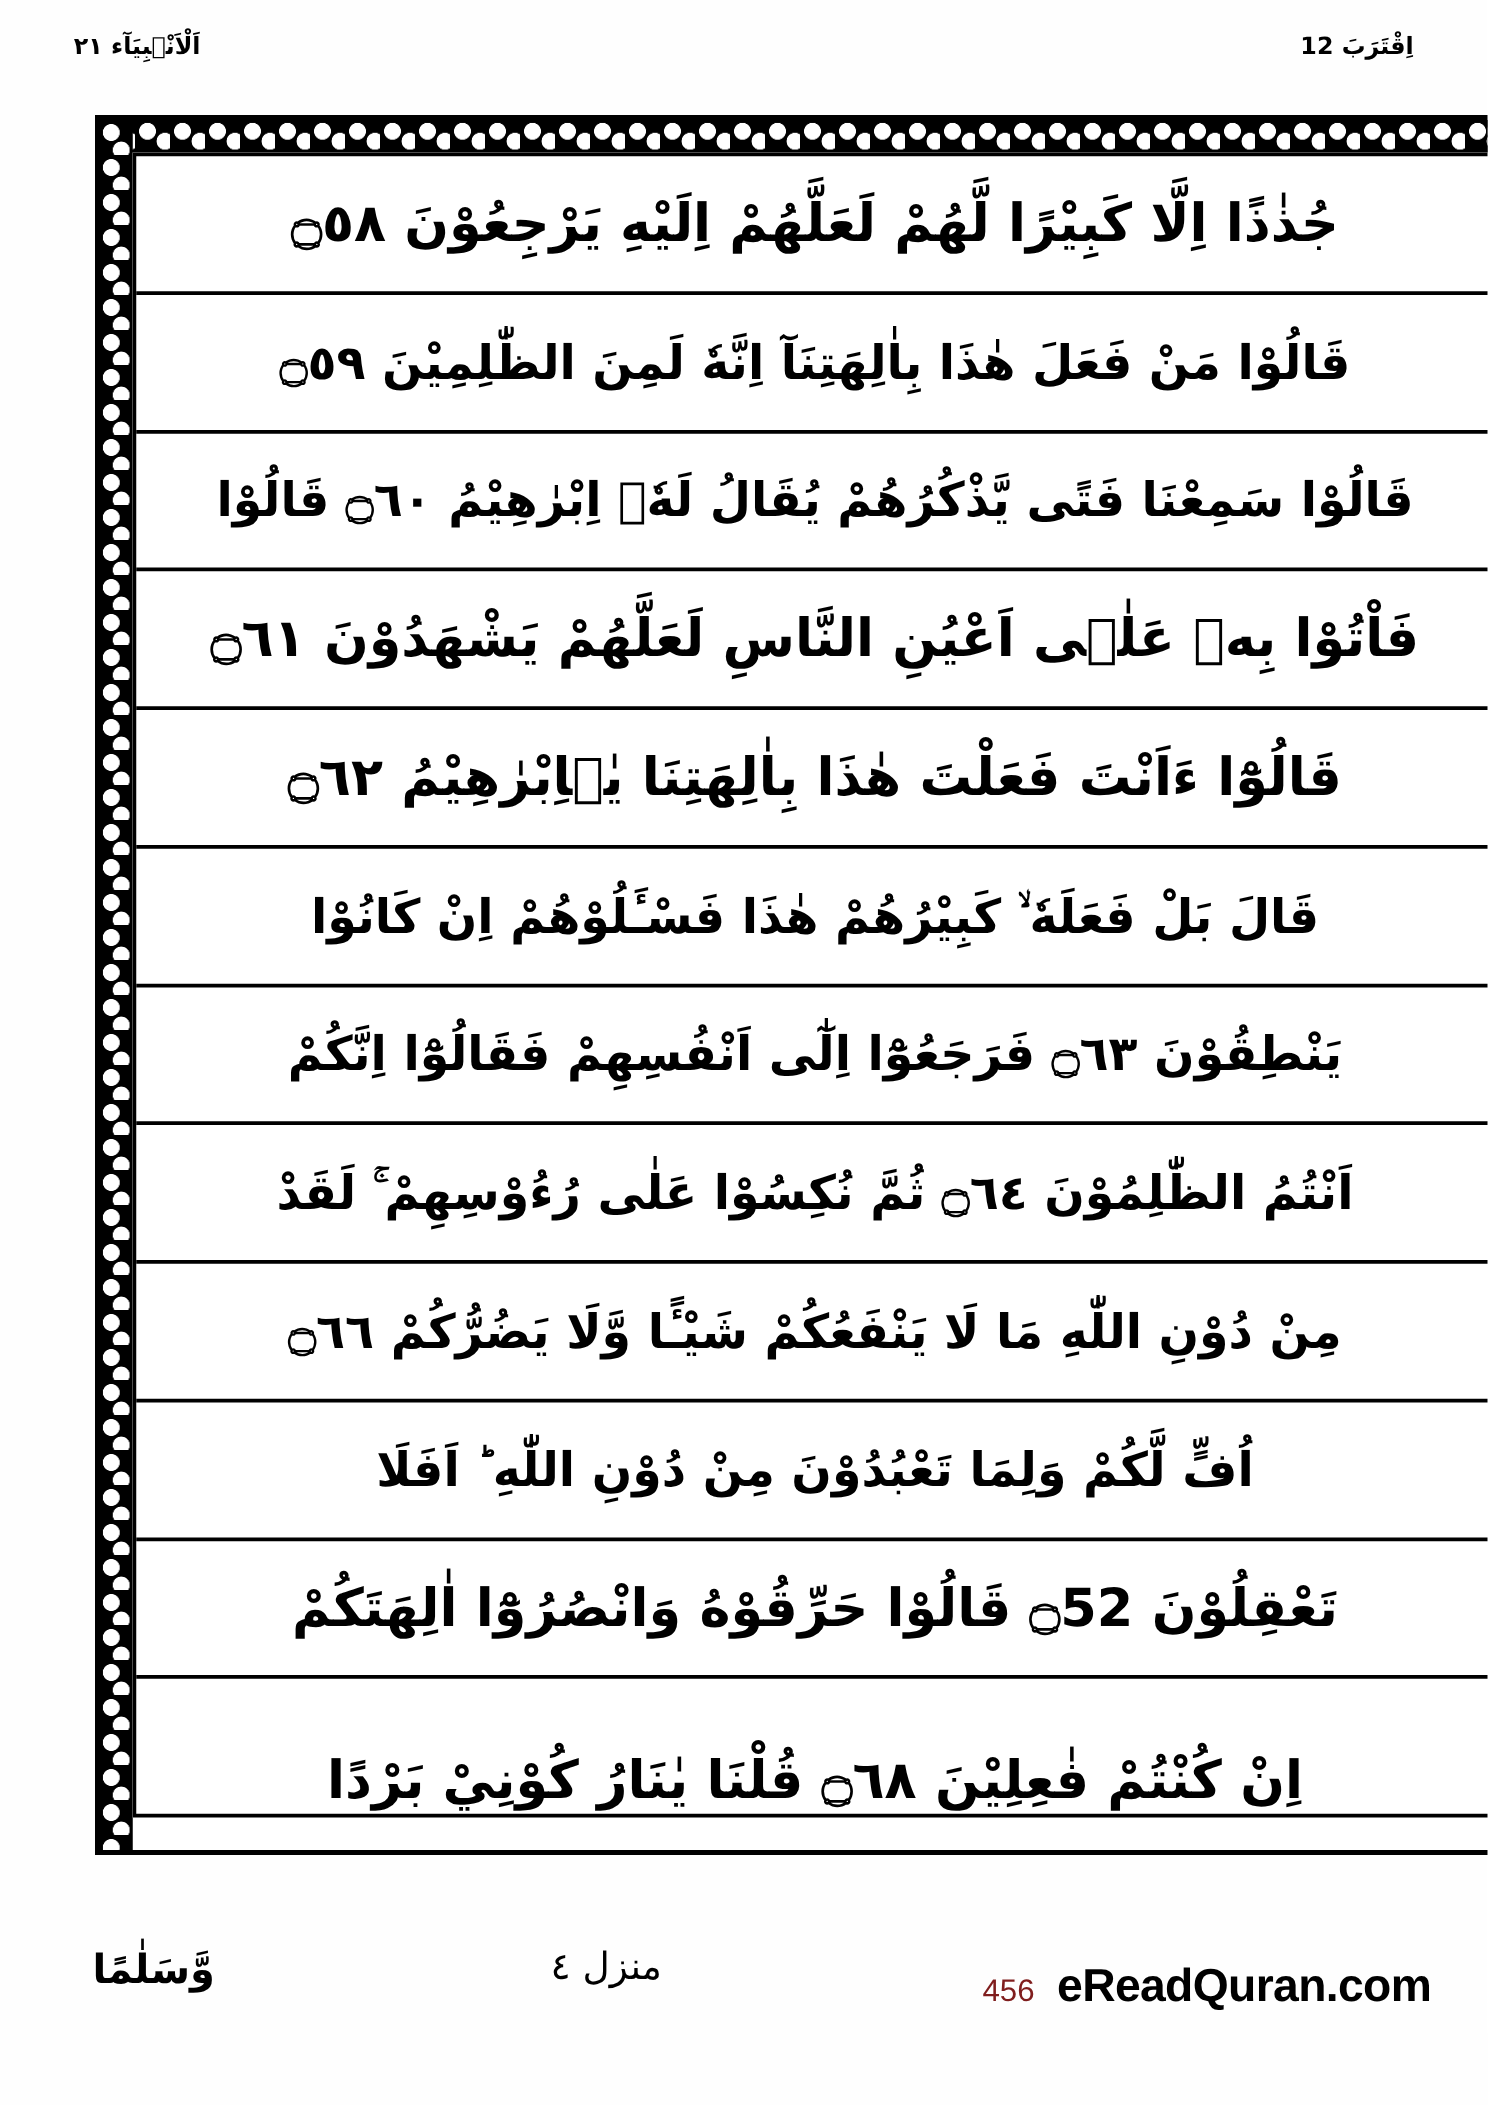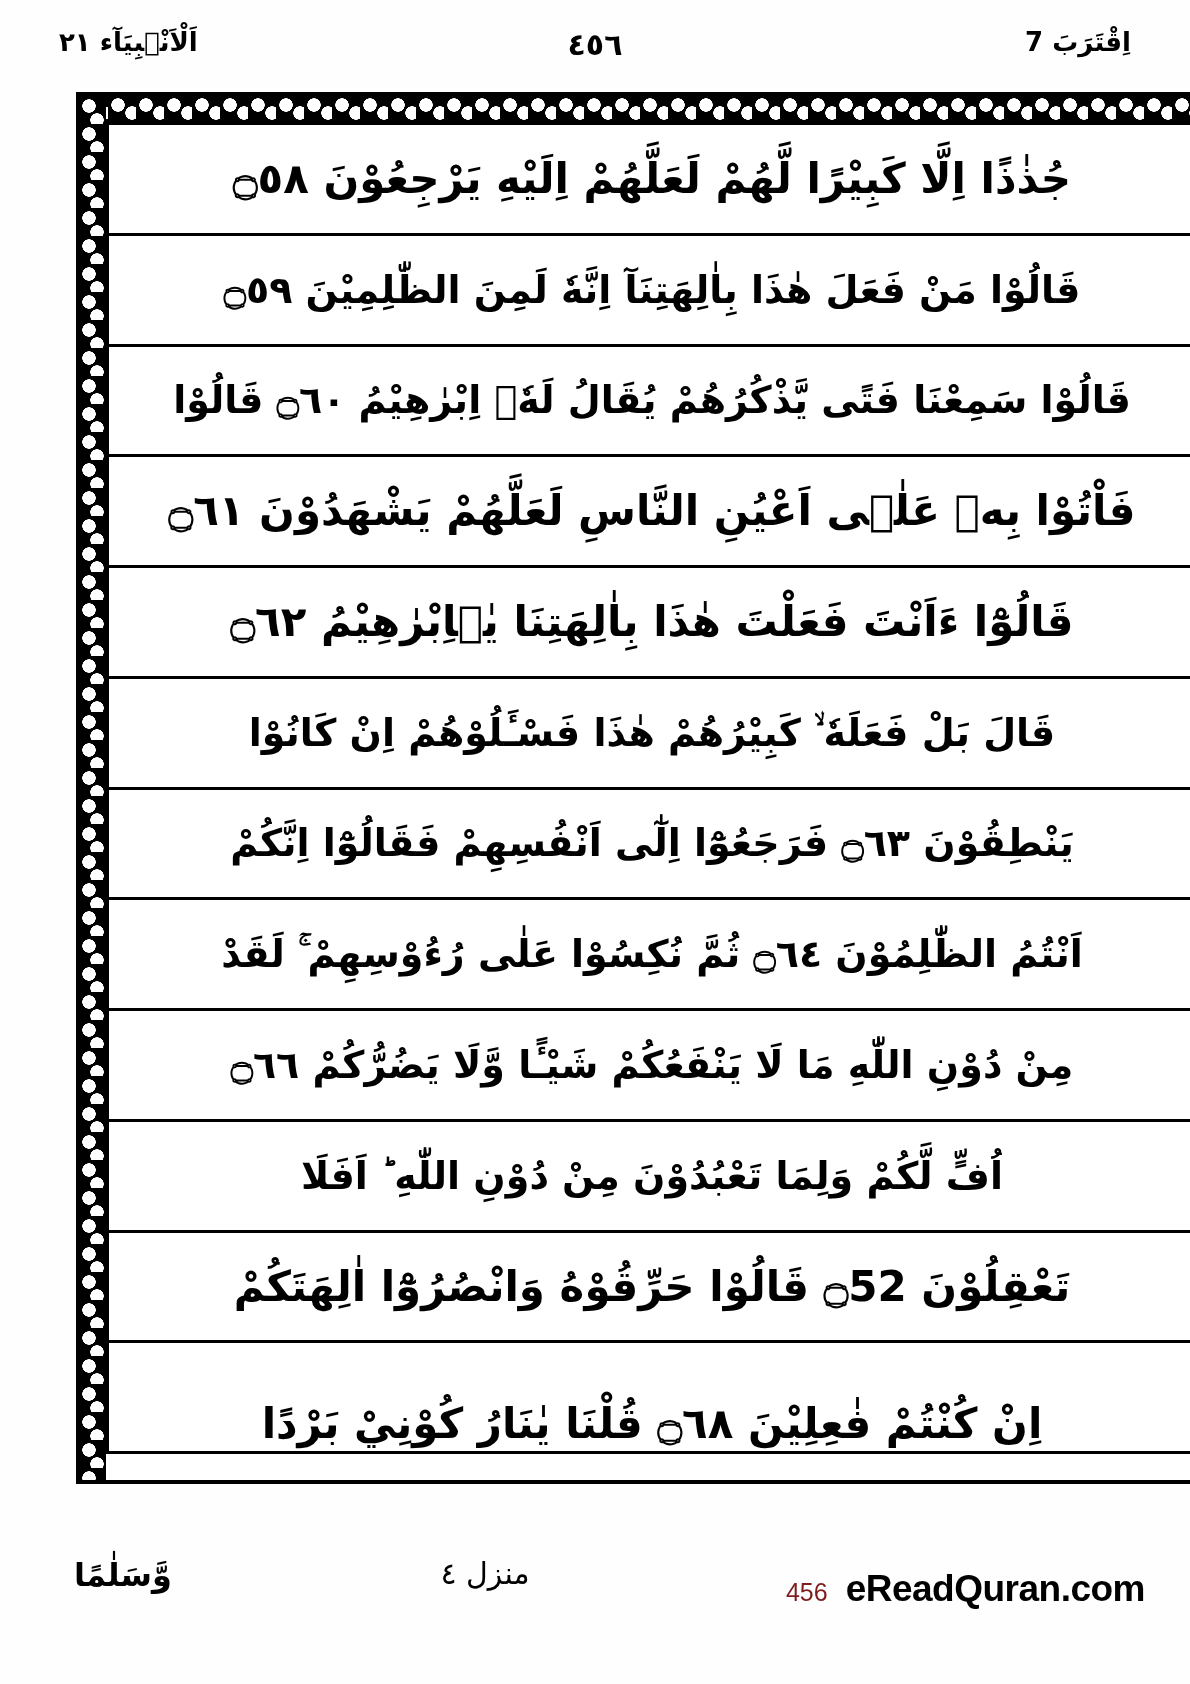--- a/index.html
+++ b/index.html
@@ -29,21 +29,21 @@
     top: 26px;
     left: 55px;
     right: 55px;
     height: 62px;
     display: flex;
     align-items: flex-start;
     justify-content: space-between;
     direction: rtl;
   }
   .hdr-side {
-    font-size: 26px;
+    font-size: 19px;
     line-height: 1.25;
     font-weight: 700;
     font-family: "DejaVu Sans", "Liberation Sans", sans-serif;
     white-space: nowrap;
     letter-spacing: 0.5px;
   }
   .hdr-juz   { text-align: right; min-width: 210px; padding-right: 4px;}
   .hdr-surah { text-align: left;  min-width: 210px; padding-left: 4px; }
   .hdr-page {
     font-size: 30px;
@@ -196,22 +196,21 @@
     font-family: "Liberation Sans", sans-serif;
     color: #7f1d1d;
   }
 </style>
 </head>
 <body>
 
 <div class="page">
 
   <div class="page-header">
-    <div class="hdr-side hdr-juz">اِقْتَرَبَ 7</div>
-    <div class="hdr-page">٤٥٦</div>
+    <div class="hdr-side hdr-juz">اِقْتَرَبَ 12</div>
     <div class="hdr-side hdr-surah">اَلْاَنْۢبِيَآء ٢١</div>
   </div>
 
   <div class="frame-outer">
     <div class="frame-band band-top"></div>
     <div class="frame-band band-bottom"></div>
     <div class="frame-band band-left"></div>
     <div class="frame-band band-right"></div>
 
     <div class="frame-inner">

